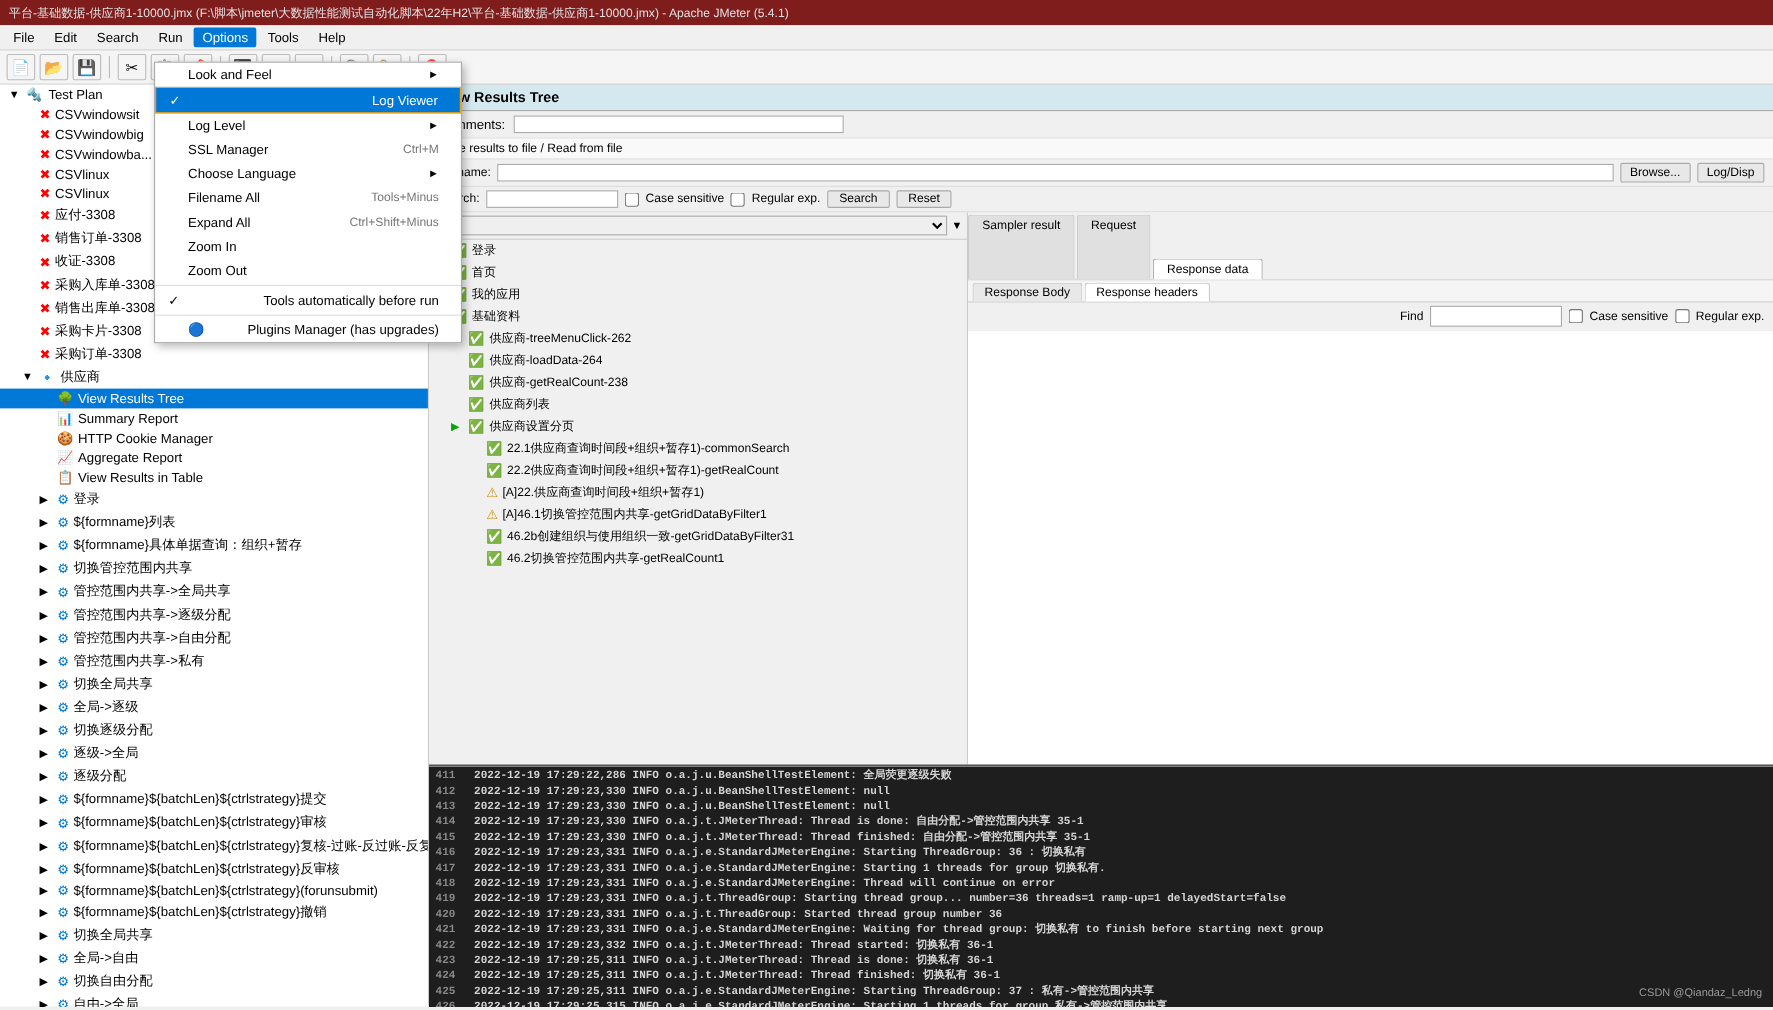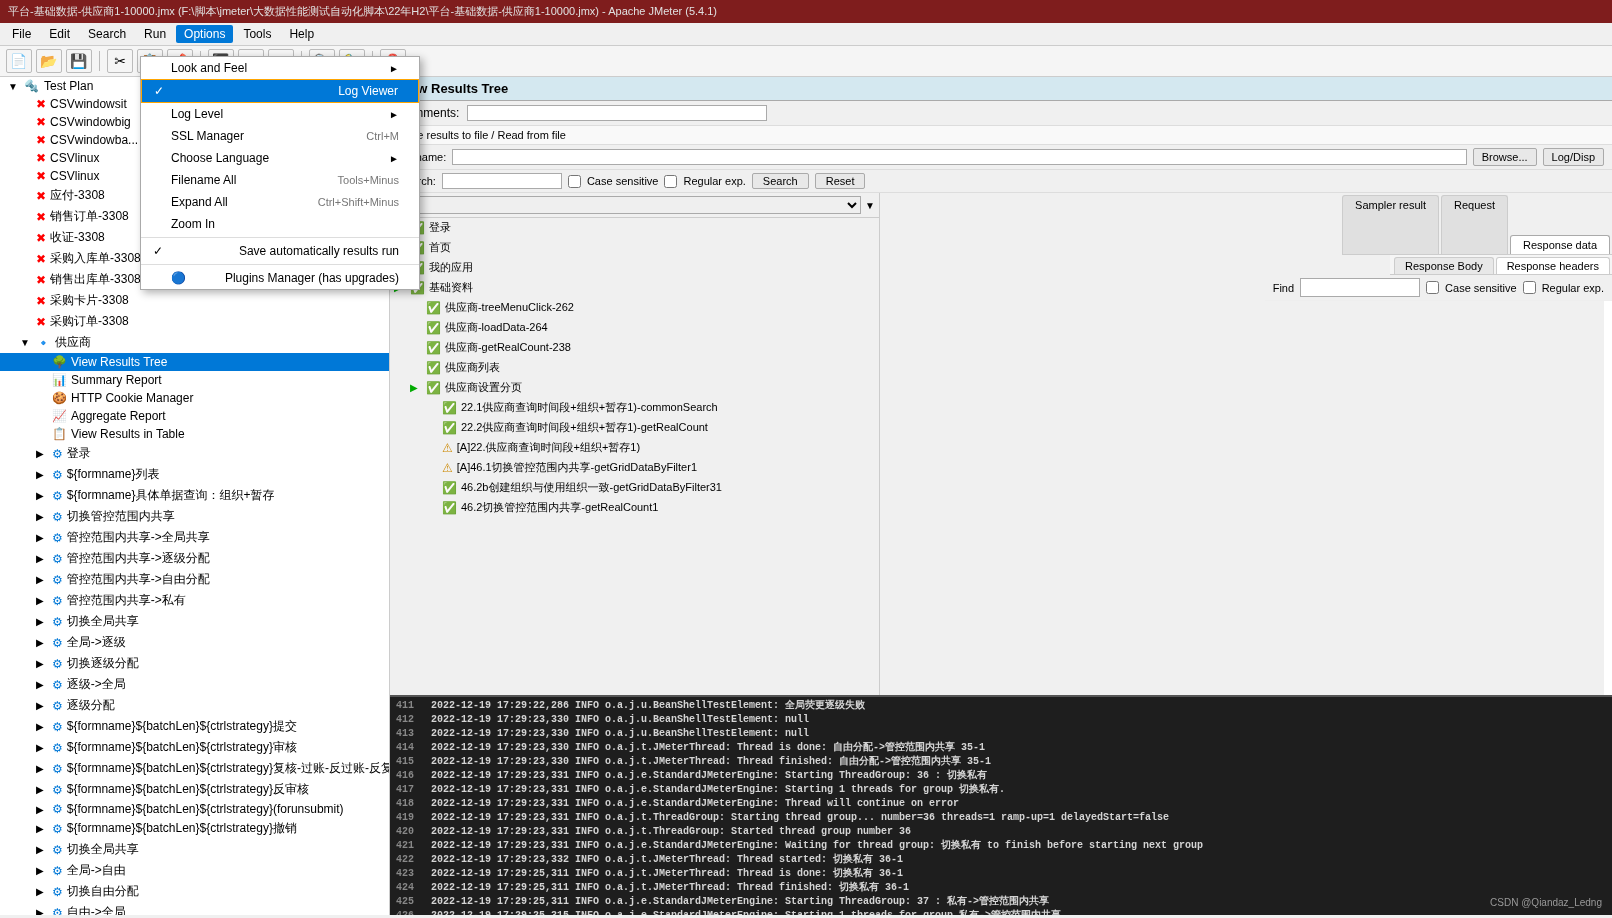--- a/index.html
+++ b/index.html
@@ -214,21 +214,20 @@
     .sample-item .status-icon { font-size: 12px; }
     .status-green { color: #00aa00; }
     .status-yellow { color: #cc8800; }
     
     
     #results-panel {
       flex: 1;
       display: flex;
       flex-direction: column;
       overflow: hidden;
-      align-items: flex-end;
     }
     
     
     .tab-bar {
       display: flex;
       background: #f0f0f0;
       border-bottom: 1px solid #ccc;
       padding-top: 2px;
     }
     .tab {
@@ -845,27 +844,32 @@
       <span class="menu-shortcut">Ctrl+Shift+Minus</span>
     </div>
   </div>
 
   <div class="menu-section-item-wrapper">
     <div class="menu-section-item">
       <span>Zoom In</span>
     </div>
   </div>
 
+  <div class="menu-section-item-wrapper">
+    <div class="menu-section-item">
+      <span>Zoom Out</span>
+    </div>
+  </div>
 
   <div class="menu-separator"></div>
 
   <div class="menu-section-item-wrapper">
     <div class="menu-section-item" style="padding-left:12px;">
       <span class="checkmark">✓</span>
-      <span style="margin-left:8px">Save automatically results run</span>
+      <span style="margin-left:8px">Tools automatically before run</span>
     </div>
   </div>
 
   <div class="menu-separator"></div>
 
   <div class="menu-section-item-wrapper">
     <div class="menu-section-item">
       <span style="margin-right:4px">🔵</span>
       <span>Plugins Manager (has upgrades)</span>
     </div>

